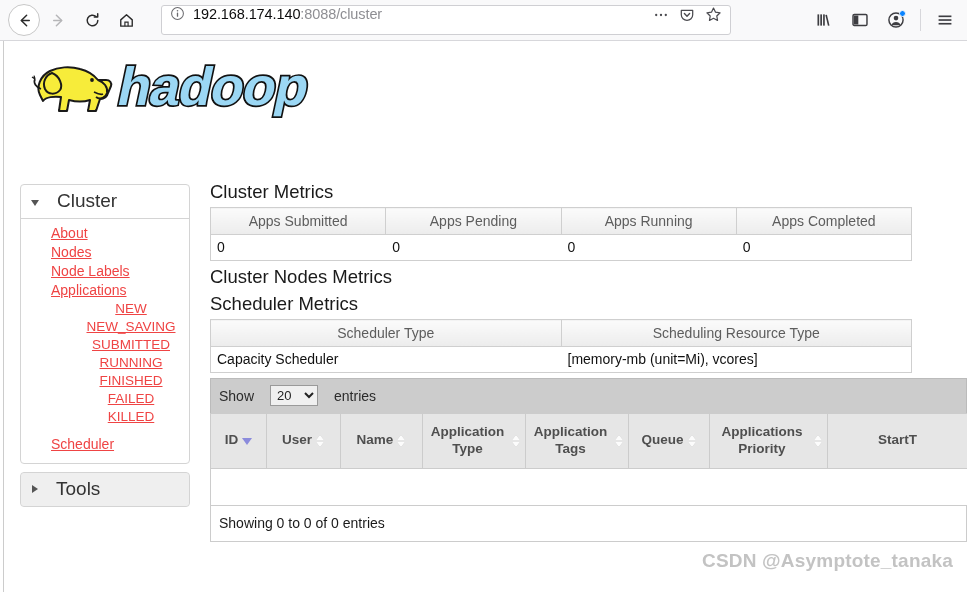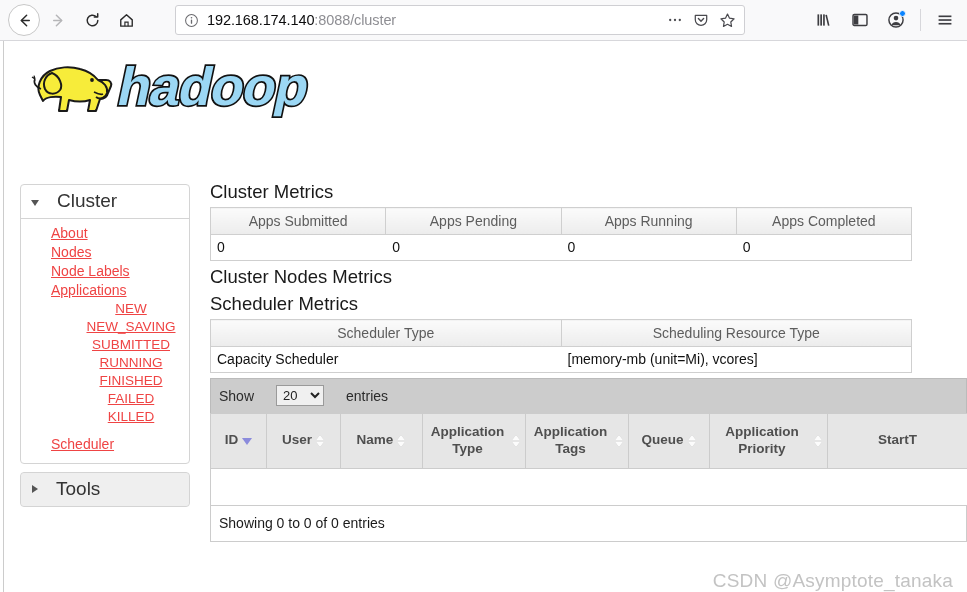--- a/index.html
+++ b/index.html
@@ -30,27 +30,27 @@
   }
   .nav-btn.active-circle {
     border: 1px solid #c8c8c8;
     background: #ffffff;
   }
   .nav-btn svg { display: block; }
 
   .urlbar {
     flex: 0 0 auto;
     width: 570px;
-    margin-left: 33px;
+    margin-left: 19px;
     height: 30px;
     background: #ffffff;
     border: 1px solid #cfcfd3;
     border-radius: 3px;
     display: flex;
-    align-items: center;
+    align-items: flex-start;
     padding: 0 8px;
     cursor: text;
   }
   .urlbar .info-icon { margin-right: 8px; display:flex; }
   .url-text {
     flex: 1;
     font-size: 14.5px;
     color: #0c0c0d;
     white-space: nowrap;
     overflow: hidden;
@@ -223,21 +223,21 @@
   #apps-block { width: 757px; margin-top: 5px; }
   .dt-top {
     background: #cccccc;
     border: 1px solid #bbbbbb;
     border-bottom: none;
     padding: 6px 16px 7px 8px;
     font-size: 14px;
     color: #2b2b2b;
     display: flex;
     align-items: center;
-    gap: 22px;
+    gap: 16px;
   }
   .dt-top select {
     font-size: 13px;
     font-family: "Liberation Sans", sans-serif;
     padding: 1px 2px;
     border: 1px solid #9a9a9a;
     background: #f0f0f0;
     color: #222;
     cursor: pointer;
   }
@@ -318,25 +318,26 @@
     border-top: none;
     padding: 9px 8px 10px 8px;
     font-size: 14px;
     color: #1a1a1a;
     background: #ffffff;
   }
 
   #watermark {
     position: absolute;
     right: 14px;
-    bottom: 0;
+    bottom: 20px;
     font-size: 19px;
     color: #c3c3c3;
     white-space: nowrap;
     letter-spacing: 0.2px;
+    font-weight: bold;
   }
 </style>
 </head>
 <body>
 
 <div id="browser-chrome">
 
   <div class="nav-btns">
     <div class="nav-btn active-circle" title="Back">
       <span>
@@ -593,21 +594,21 @@
               </span>
             </th>
             <th>
               <span class="th-inner">
                 <span>Queue</span>
                 <span class="sort-both"></span>
               </span>
             </th>
             <th>
               <span class="th-inner">
-                <span>Application Priority</span>
+                <span>Applications Priority</span>
                 <span class="sort-both"></span>
               </span>
             </th>
             <th>
               <span class="th-inner">
                 <span>StartT</span>
               </span>
             </th>
           </tr>
         </thead>

